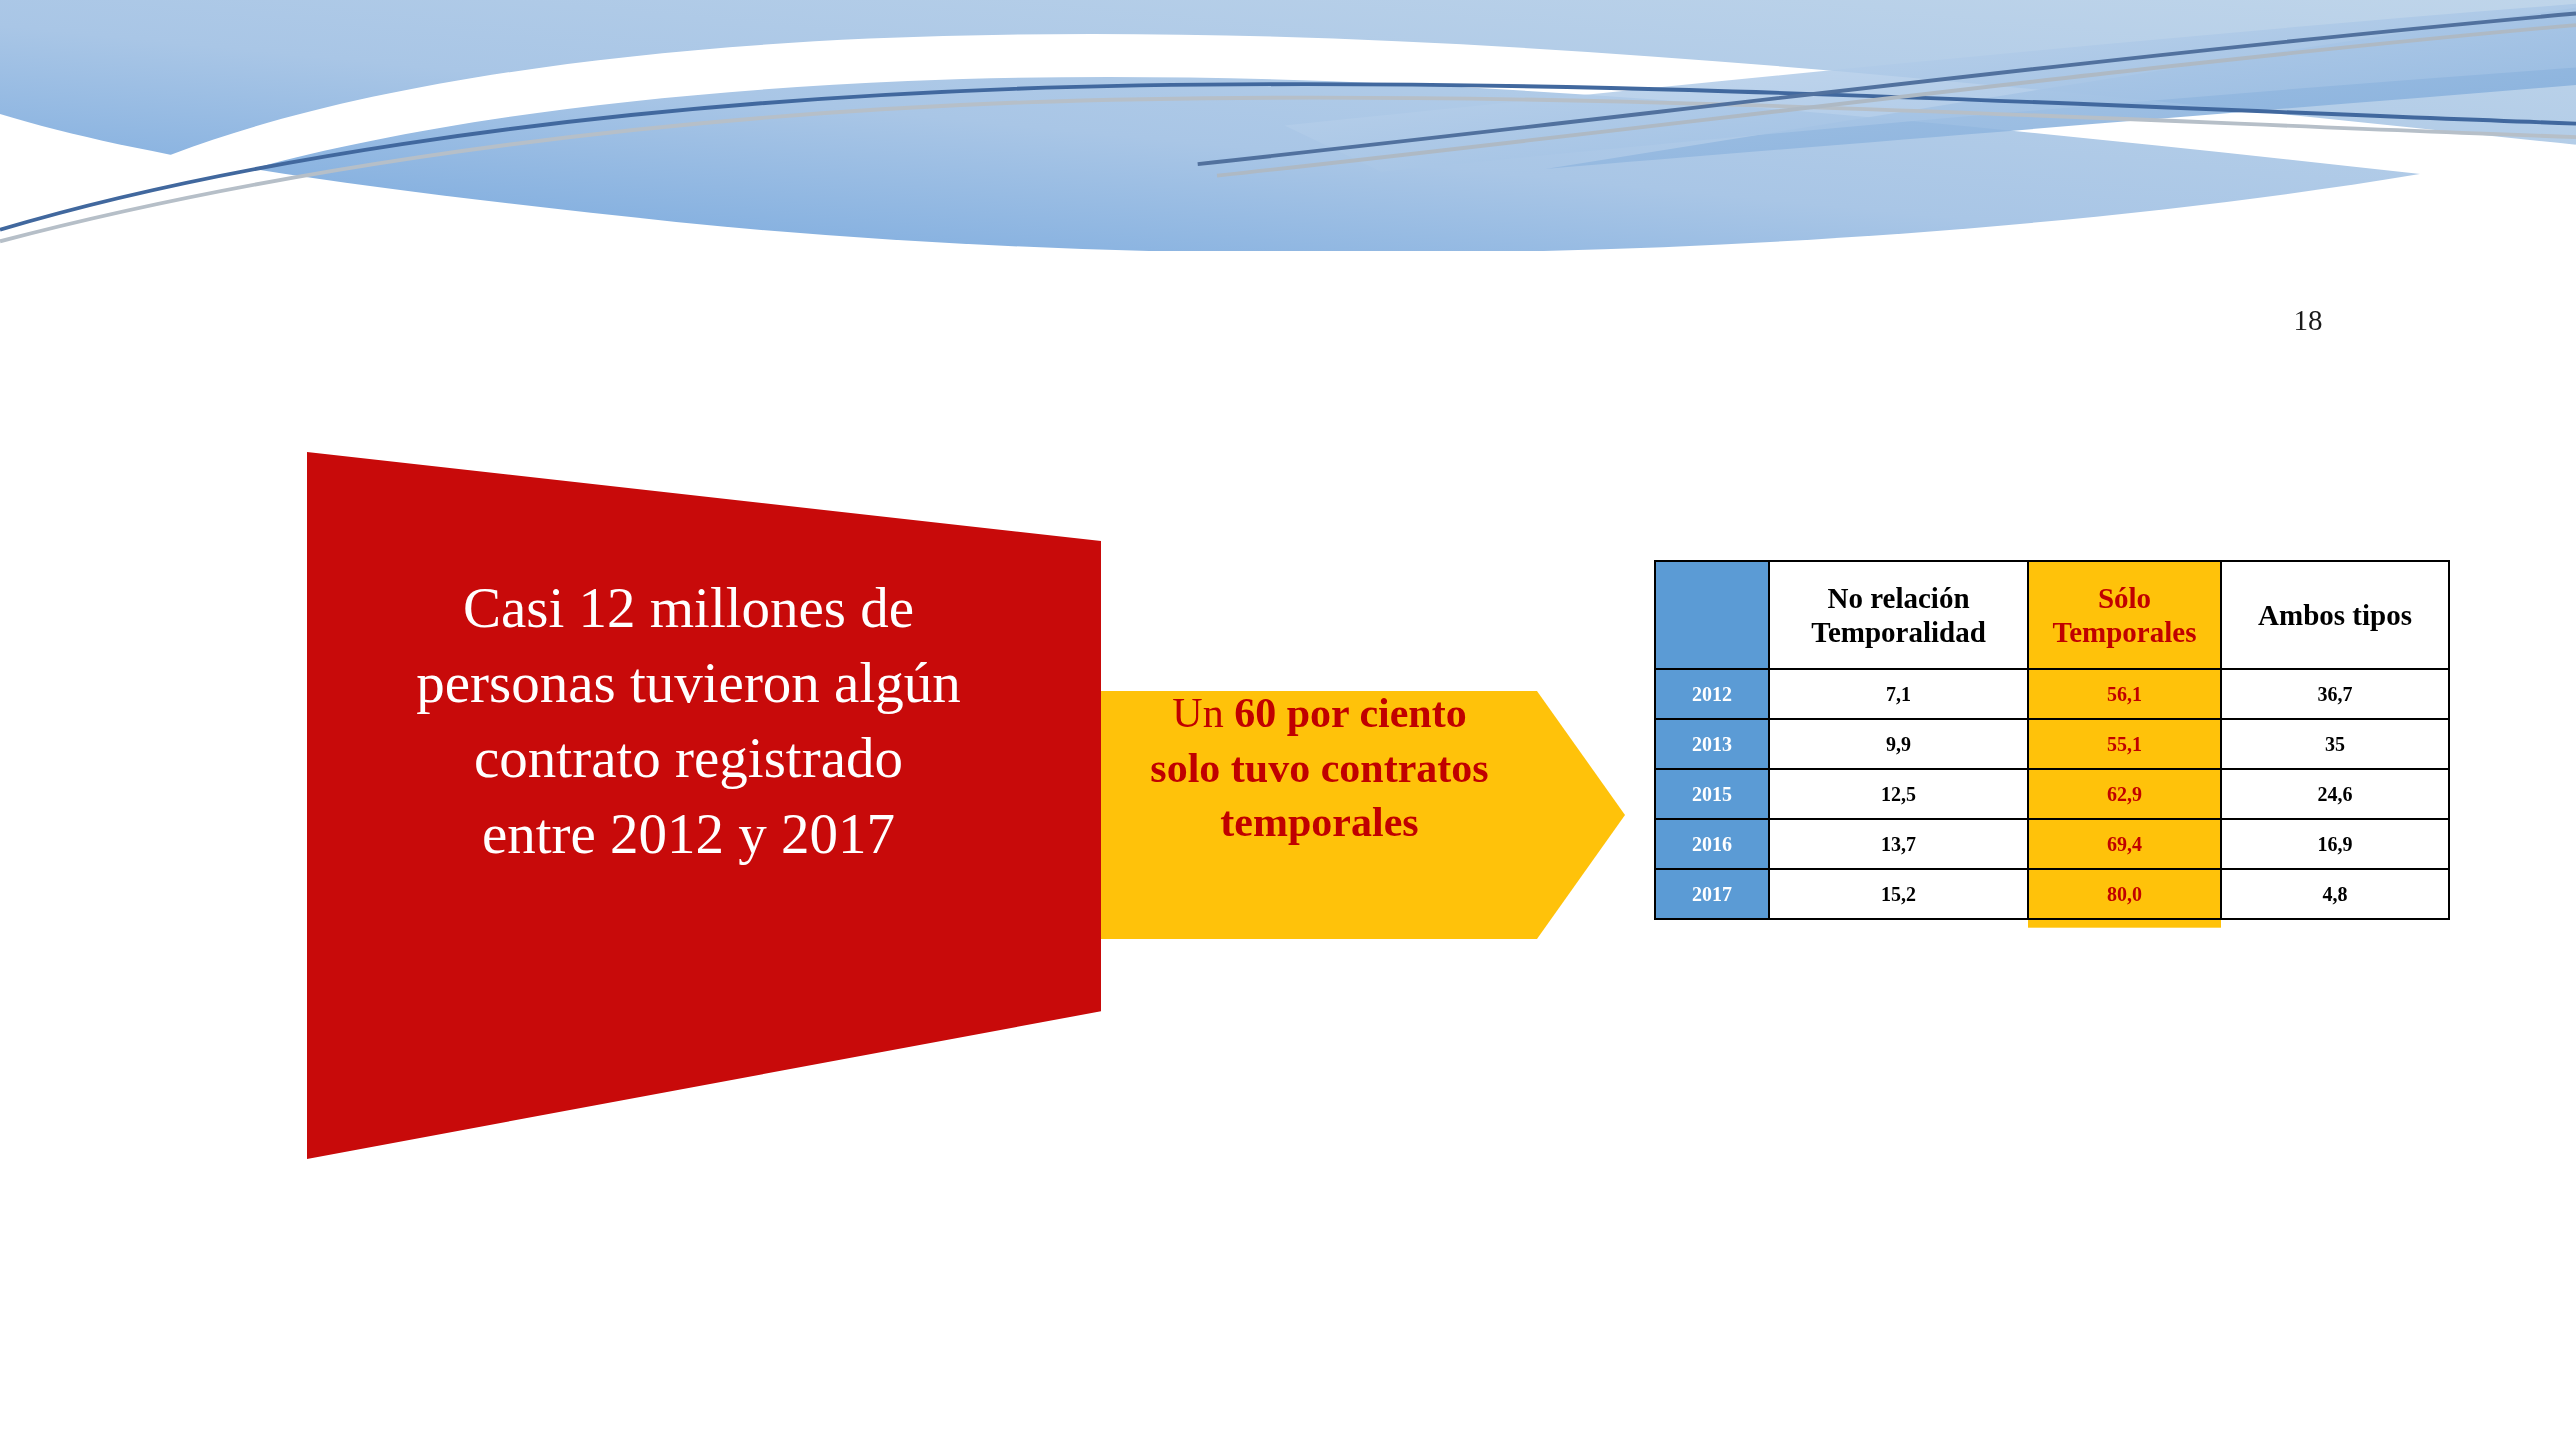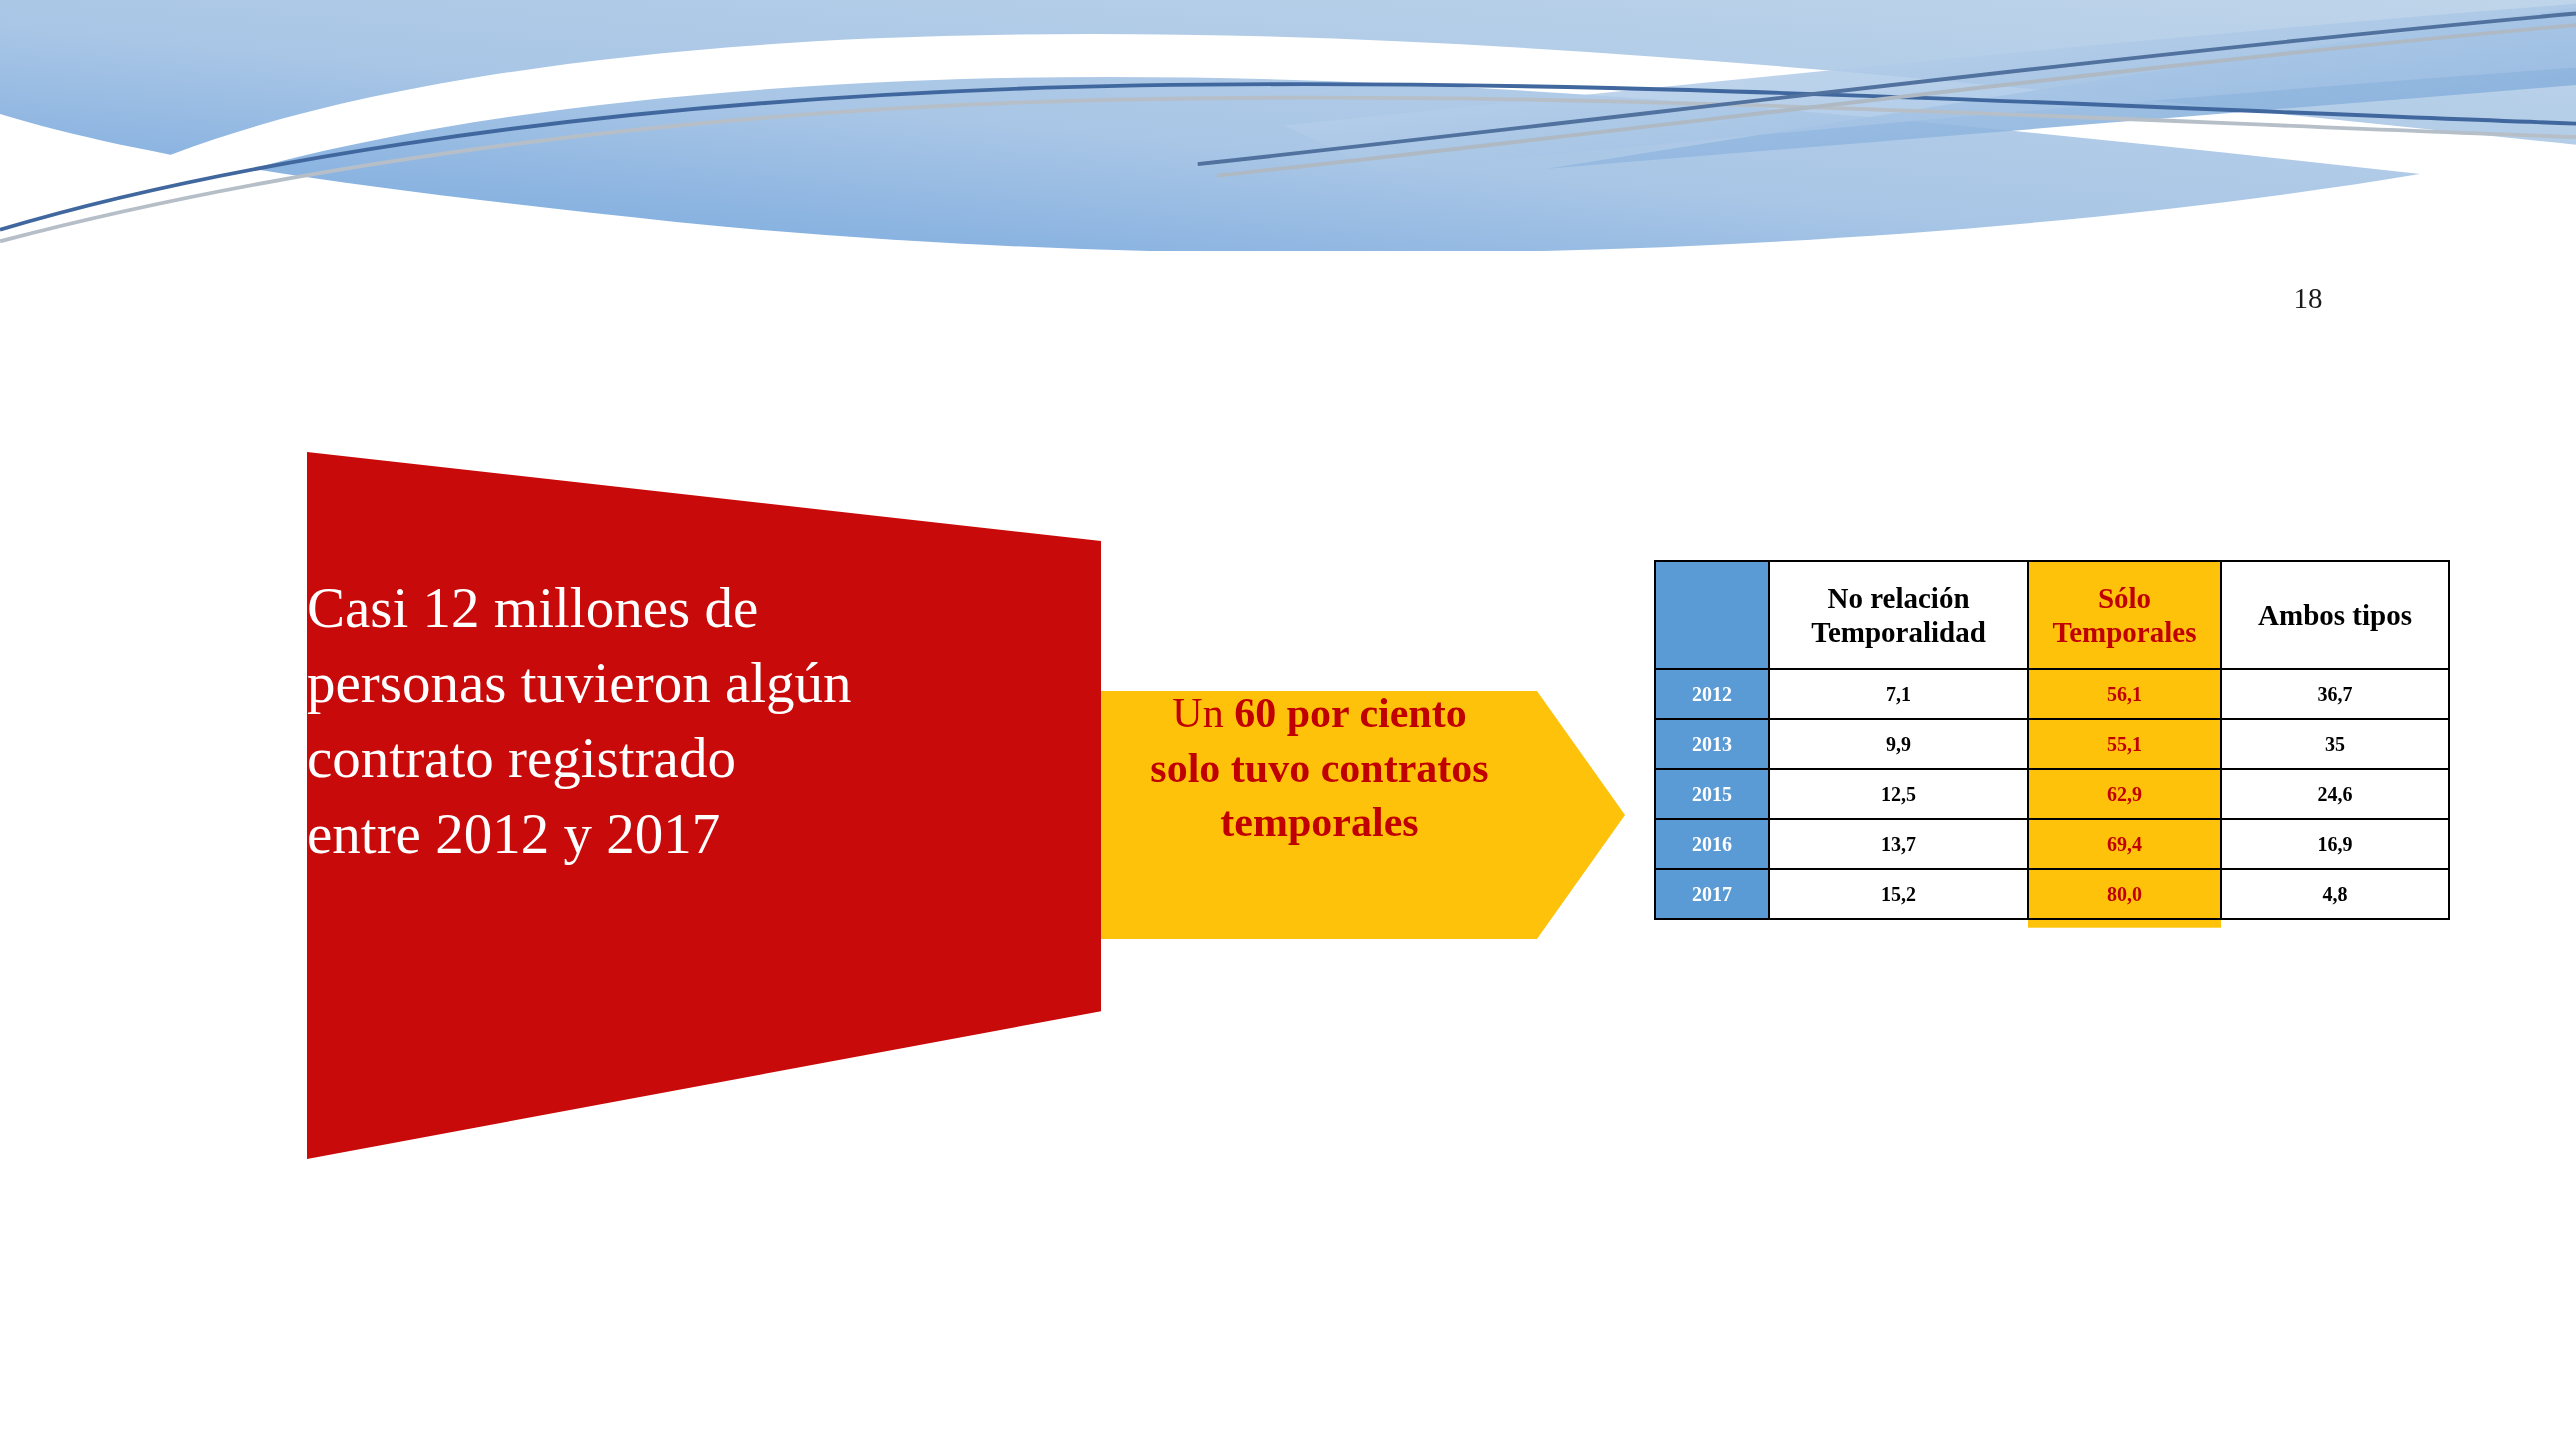--- a/index.html
+++ b/index.html
@@ -25,21 +25,21 @@
     left: 0;
     width: 2576px;
     height: 251px;
     pointer-events: none;
   }
 
   
   #page-number {
     position: absolute;
     left: 2250px;
-    top: 282px;
+    top: 304px;
     width: 116px;
     text-align: center;
     font-size: 29px;
     color: #1a1a1a;
     font-family: "Liberation Serif", "DejaVu Serif", serif;
   }
 
   
   #red-trapezoid {
     position: absolute;
@@ -48,21 +48,21 @@
     width: 794px;
     height: 707px;
     background: #C80A0A;
     clip-path: polygon(0% 0%, 100% 12.6%, 100% 79.1%, 0% 100%);
   }
   #red-trapezoid-text {
     position: absolute;
     left: 307px;
     top: 570px;
     width: 763px;
-    text-align: left;
+    text-align: center;
     color: #ffffff;
     font-size: 57px;
     line-height: 1.32;
     font-family: "Liberation Serif", "DejaVu Serif", serif;
   }
   #red-trapezoid-text div { white-space: nowrap; }
 
   
   #yellow-arrow {
     position: absolute;

